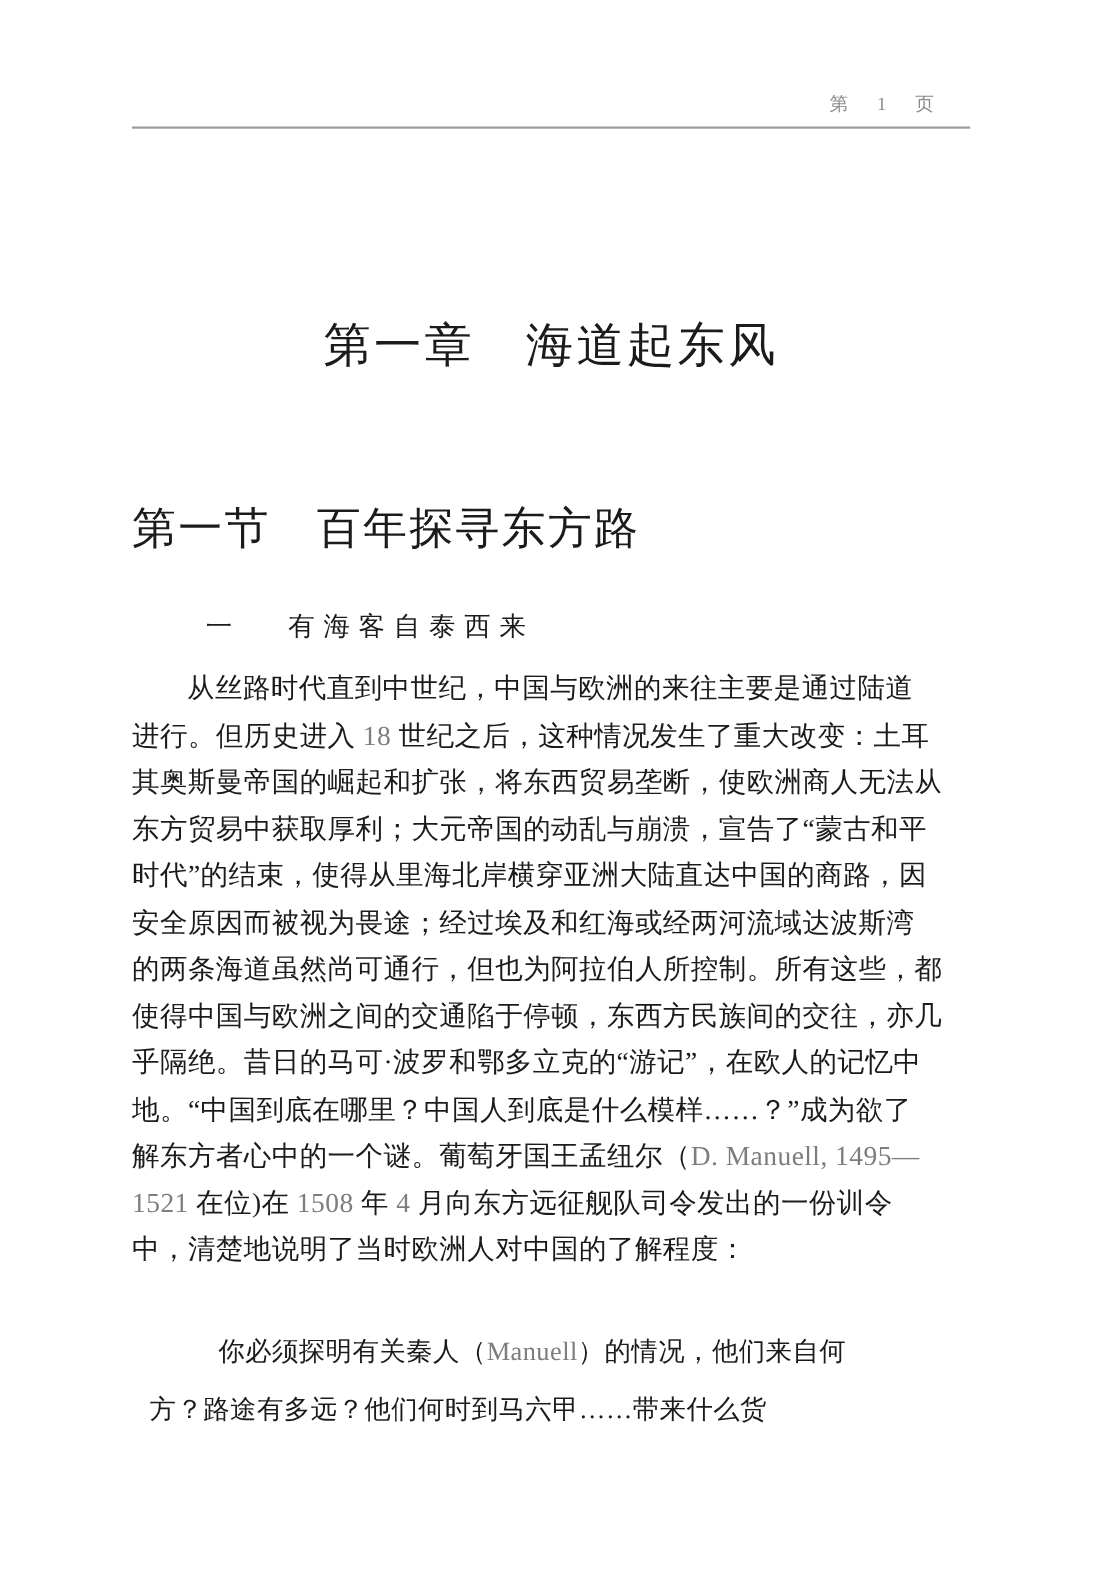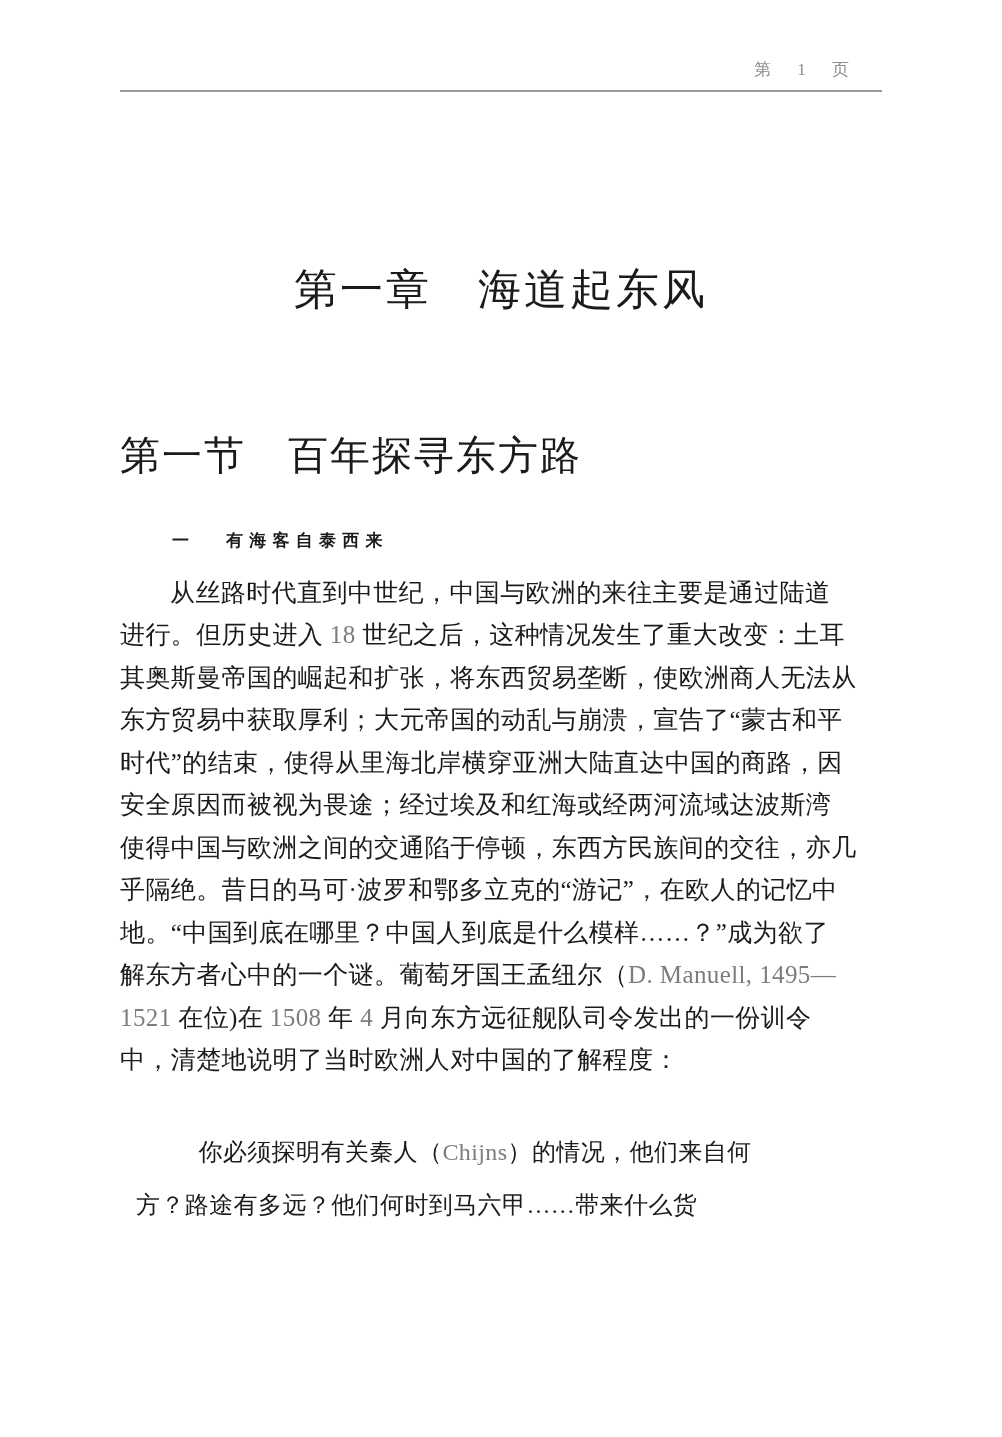--- a/index.html
+++ b/index.html
@@ -8,38 +8,38 @@
     --header-gray:#8c8c8c;
     --rule:#9a9a9a;
   }
   html,body{margin:0;padding:0;background:#ffffff;}
   .page{
     width:1002px;height:1437px;background:#ffffff;
     box-sizing:border-box;padding:0 120px;
     font-family:"Liberation Serif","DejaVu Serif",serif;
     color:var(--text);overflow:hidden;position:relative;
   }
-  .header{padding-top:58px;}
+  .header{padding-top:58px;margin-top:25px;}
   .pagenum{
     text-align:right;color:var(--header-gray);
     font-size:17px;line-height:24px;letter-spacing:11px;
     margin-right:22px;margin-bottom:8px;
   }
   .rule{border-top:2px solid var(--rule);height:0;}
   .chapter{
     font-size:43px;font-weight:normal;text-align:center;
     margin:170px 0 0 0;line-height:1.3;letter-spacing:3px;
   }
   .section{
     font-size:40px;font-weight:normal;text-align:left;
     margin:112px 0 0 0;line-height:1.3;letter-spacing:2px;
   }
   .subsection{
-    font-size:17px;font-weight:bold;
-    margin:48px 0 0 52px;line-height:1.3;letter-spacing:1px;
+    font-size:24px;font-weight:normal;
+    margin:48px 0 0 67px;line-height:1.3;letter-spacing:1px;
   }
   .bodytext{margin-top:20px;font-size:25px;line-height:42.5px;letter-spacing:0.4px;}
   .bodytext .line:first-child{text-indent:2em;}
   .quote{margin:44px 0 0 16px;font-size:24px;line-height:53px;letter-spacing:0.4px;}
   .quote .line:first-child{text-indent:2.6em;}
   .line{white-space:nowrap;}
   .lat{color:var(--latin);}
 </style>
 </head>
 <body>
@@ -57,26 +57,27 @@
 
   <h3 class="subsection">一　　有 海 客 自 泰 西 来</h3>
 
   <div class="bodytext">
       <div class="line"><span class="cjk">从丝路时代直到中世纪，中国与欧洲的来往主要是通过陆道</span></div>
       <div class="line"><span class="cjk">进行。但历史进入 </span><span class="lat">18</span><span class="cjk"> 世纪之后，这种情况发生了重大改变：土耳</span></div>
       <div class="line"><span class="cjk">其奥斯曼帝国的崛起和扩张，将东西贸易垄断，使欧洲商人无法从</span></div>
       <div class="line"><span class="cjk">东方贸易中获取厚利；大元帝国的动乱与崩溃，宣告了“蒙古和平</span></div>
       <div class="line"><span class="cjk">时代”的结束，使得从里海北岸横穿亚洲大陆直达中国的商路，因</span></div>
       <div class="line"><span class="cjk">安全原因而被视为畏途；经过埃及和红海或经两河流域达波斯湾</span></div>
+      <div class="line"><span class="cjk">的两条海道虽然尚可通行，但也为阿拉伯人所控制。所有这些，都</span></div>
       <div class="line"><span class="cjk">使得中国与欧洲之间的交通陷于停顿，东西方民族间的交往，亦几</span></div>
       <div class="line"><span class="cjk">乎隔绝。昔日的马可·波罗和鄂多立克的“游记”，在欧人的记忆中</span></div>
       <div class="line"><span class="cjk">地。“中国到底在哪里？中国人到底是什么模样……？”成为欲了</span></div>
       <div class="line"><span class="cjk">解东方者心中的一个谜。葡萄牙国王孟纽尔（</span><span class="lat">D. Manuell, 1495—</span></div>
       <div class="line"><span class="lat">1521</span><span class="cjk"> 在位)在 </span><span class="lat">1508</span><span class="cjk"> 年 </span><span class="lat">4</span><span class="cjk"> 月向东方远征舰队司令发出的一份训令</span></div>
       <div class="line"><span class="cjk">中，清楚地说明了当时欧洲人对中国的了解程度：</span></div>
     </div>
 
   <div class="quote">
-      <div class="line"><span class="cjk">你必须探明有关秦人（</span><span class="lat">Chijns</span><span class="cjk">）的情况，他们来自何</span></div>
+      <div class="line"><span class="cjk">你必须探明有关秦人（</span><span class="lat">Manuell</span><span class="cjk">）的情况，他们来自何</span></div>
       <div class="line"><span class="cjk">方？路途有多远？他们何时到马六甲……带来什么货</span></div>
     </div>
 
 </div>
 
 </body></html>

